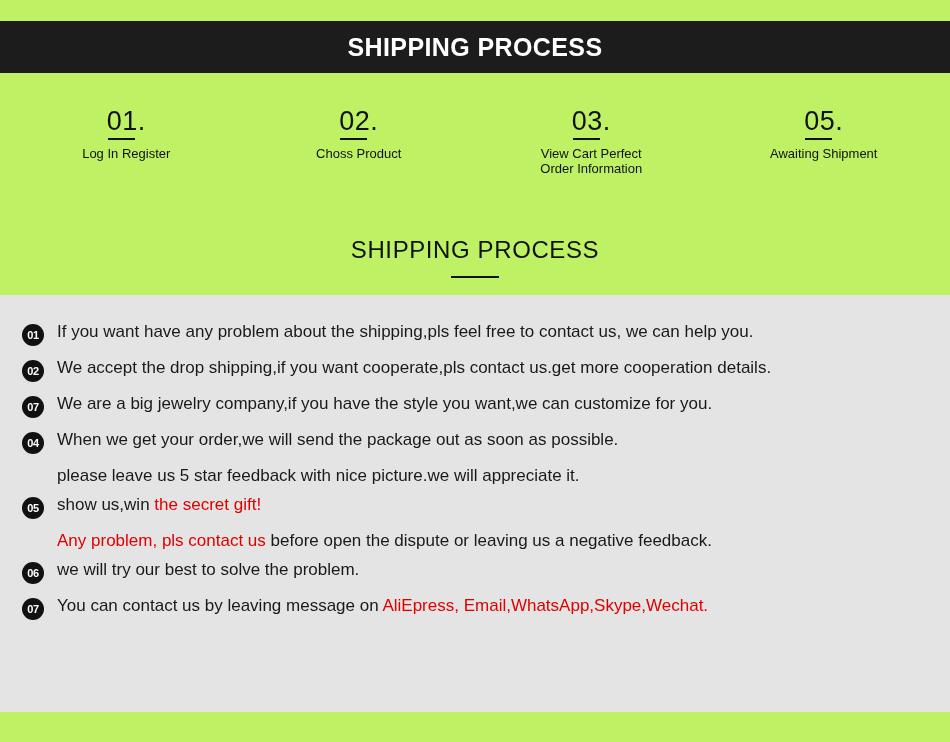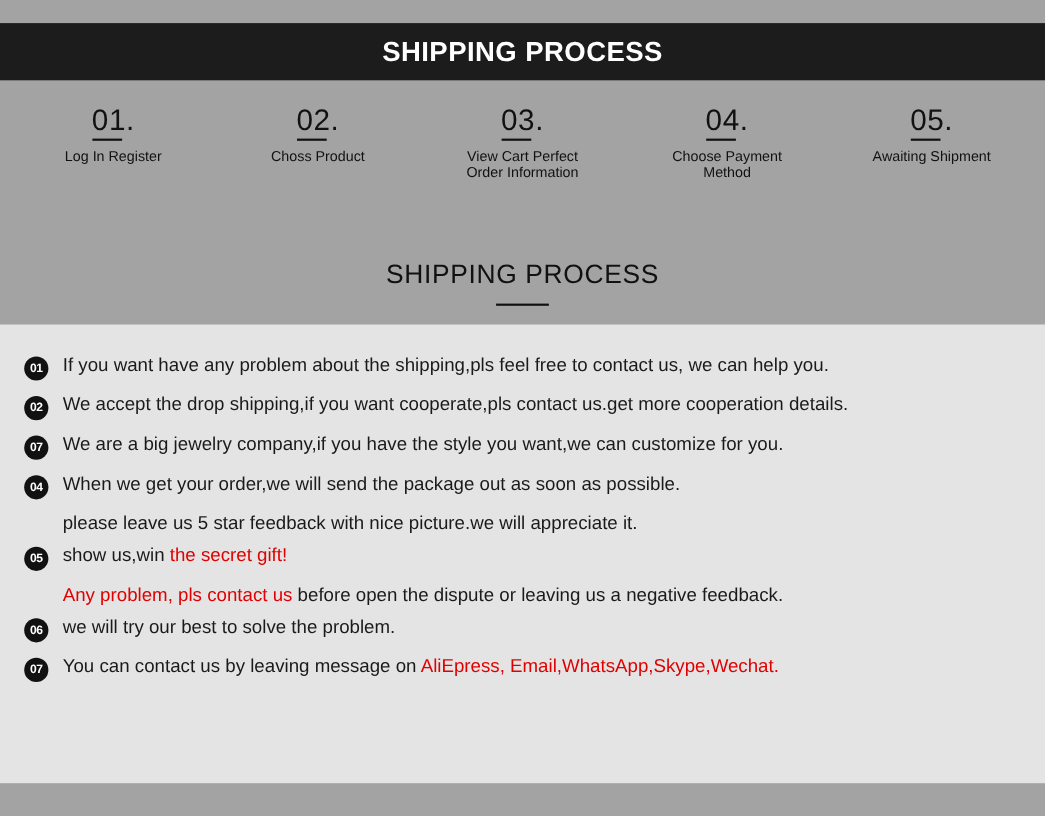--- a/index.html
+++ b/index.html
@@ -10,21 +10,21 @@
   body {
     width: 950px;
     height: 742px;
     font-family: "Liberation Sans", sans-serif;
     overflow: hidden;
   }
   .page {
     position: relative;
     width: 950px;
     height: 742px;
-    background: #a3a3a3;
+    background: #bef264;
   }
 
   
   .banner {
     position: absolute;
     left: 0;
     top: 21px;
     width: 950px;
     height: 52px;
     background: #1c1c1c;
@@ -37,21 +37,21 @@
     font-size: 25px;
     font-weight: bold;
     letter-spacing: 0.4px;
     font-family: "Liberation Sans", sans-serif;
   }
 
   
   .steps {
     position: absolute;
     left: 0;
-    top: 96px;
+    top: 108px;
     width: 950px;
     display: flex;
     align-items: flex-start;
     justify-content: space-between;
     padding: 0 10px;
     box-sizing: border-box;
   }
   .step {
     flex: 1 1 0;
     text-align: center;
@@ -163,21 +163,20 @@
 <div class="page">
 
   <div class="banner">
     <div class="banner-title">SHIPPING PROCESS</div>
   </div>
 
   <div class="steps">
       <div class="step"><div class="step-num-wrap"><span class="step-num">01.</span><span class="step-rule"></span></div><div class="step-label">Log In Register</div></div>
       <div class="step"><div class="step-num-wrap"><span class="step-num">02.</span><span class="step-rule"></span></div><div class="step-label">Choss Product</div></div>
       <div class="step"><div class="step-num-wrap"><span class="step-num">03.</span><span class="step-rule"></span></div><div class="step-label">View Cart Perfect<br>Order Information</div></div>
-      <div class="step"><div class="step-num-wrap"><span class="step-num">04.</span><span class="step-rule"></span></div><div class="step-label">Choose Payment<br>Method</div></div>
       <div class="step"><div class="step-num-wrap"><span class="step-num">05.</span><span class="step-rule"></span></div><div class="step-label">Awaiting Shipment</div></div>
     </div>
 
   <div class="section-head">
     <div class="section-title">SHIPPING PROCESS</div>
     <div class="section-rule"></div>
   </div>
 
   <div class="panel">
     <div class="faq-list">

